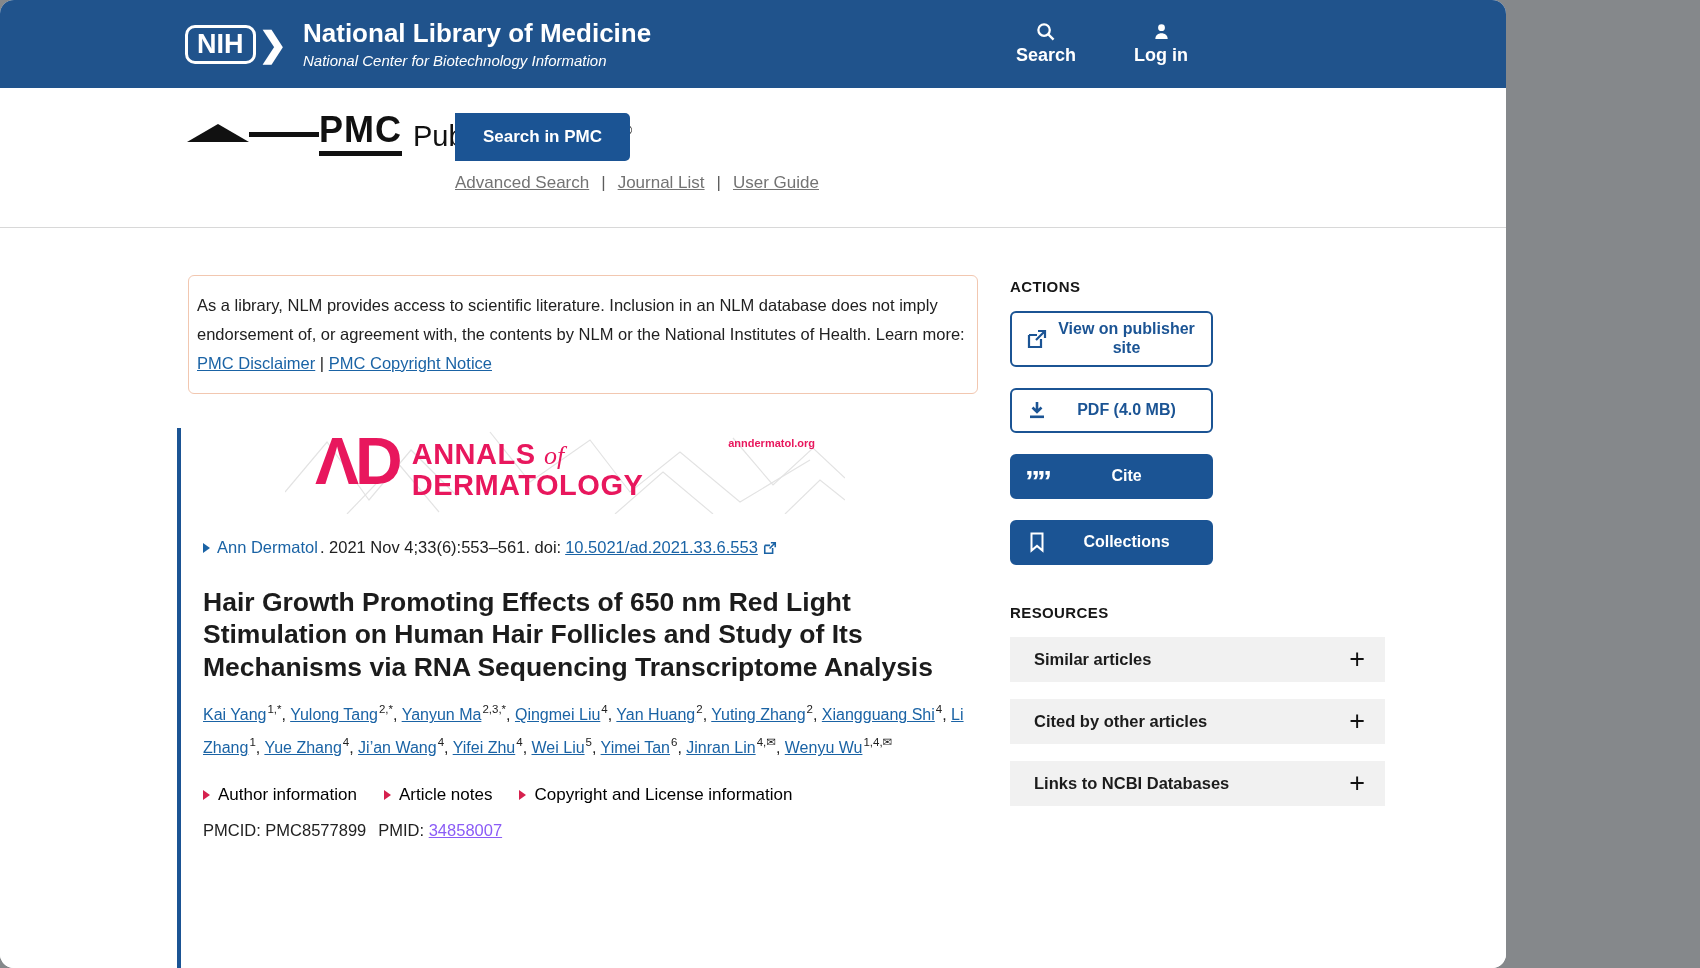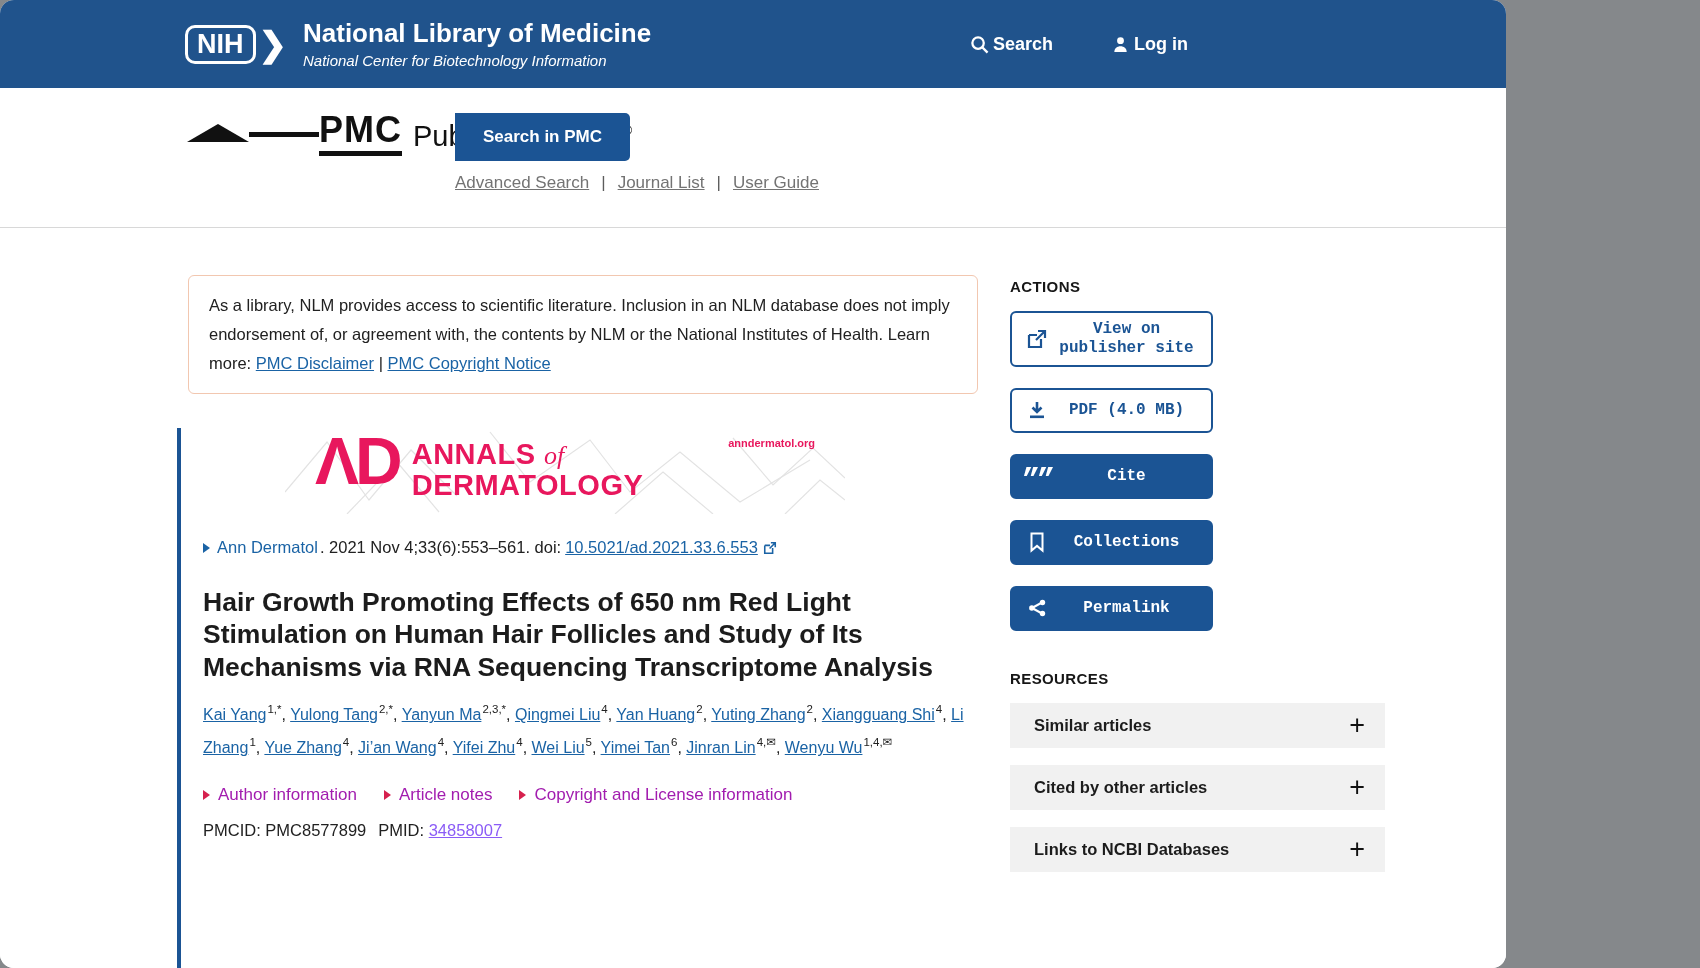--- a/index.html
+++ b/index.html
@@ -26,21 +26,21 @@
   .nih-brand { display: flex; align-items: center; gap: 16px; color: #fff; }
   .nih-logo { display: flex; align-items: center; }
   .nih-box {
     border: 3px solid #fff; border-radius: 10px; padding: 3px 9px;
     font-size: 27px; font-weight: bold; line-height: 1;
   }
   .nih-chevron { font-size: 34px; font-weight: bold; line-height: 1; margin-left: 3px; }
   .brand-text .t1 { font-size: 26px; font-weight: 700; line-height: 1.1; }
   .brand-text .t2 { font-size: 15px; font-style: italic; margin-top: 4px; }
   .header-nav { display: flex; align-items: center; gap: 58px; color: #fff; font-weight: 700; font-size: 18px; }
-  .nav-item { display: flex; align-items: center; gap: 4px; cursor: pointer; }
+  .nav-item { display: flex; align-items: center; gap: 4px; cursor: pointer; flex-direction: column; }
 
   
   .pmc-bar {
     position: absolute; top: 88px; left: 0; right: 0; height: 140px;
     background: #fff; border-bottom: 1px solid #d8d8d8;
   }
   .pmc-logo { position: absolute; left: 187px; top: 22px; display: flex; align-items: flex-end; gap: 11px; color: #111; }
   .pmc-mark { display: flex; flex-direction: row; align-items: center; }
   .roof { width: 0; height: 0; border-left: 31px solid transparent; border-right: 31px solid transparent; border-bottom: 18px solid #111; }
   .roof-bar { width: 70px; height: 5px; background: #111; margin-top: 3px; }
@@ -60,21 +60,21 @@
     cursor: pointer; font-family: "Liberation Sans", sans-serif;
   }
   .pmc-links { position: absolute; left: 455px; top: 85px; font-size: 17px; }
   .pmc-links a { color: #737373; text-decoration: underline; cursor: pointer; }
   .pmc-links .sep { color: #5c5c5c; margin: 0 12px; }
 
   
   .main { position: absolute; top: 229px; left: 0; right: 0; bottom: 0; background: #fff; }
   .disclaimer {
     position: absolute; left: 188px; top: 46px; width: 790px;
-    border: 1.5px solid #f2c7b0; border-radius: 6px; padding: 15px 20px;
+    border: 1.5px solid #f2c7b0; border-radius: 6px; padding: 15px 8px;
     font-size: 16.5px; line-height: 1.75; color: #212121;
   }
   .disclaimer a { color: #1a63a5; text-decoration: underline; cursor: pointer; }
 
   .blue-bar { position: absolute; left: 177px; top: 199px; width: 4px; bottom: 0; background: #1b5494; }
 
   .article { position: absolute; left: 203px; top: 201px; width: 778px; }
 
   .banner { position: relative; width: 500px; height: 84px; margin-left: 112px; }
   .banner-svg { position: absolute; left: -30px; top: 0; width: 560px; height: 84px; }
@@ -95,34 +95,34 @@
 
   .title { margin-top: 29px; font-size: 26.5px; font-weight: 700; color: #1c1c1c; line-height: 1.22; width: 780px; }
 
   .authors { margin-top: 16px; font-size: 16px; line-height: 2.05; color: #212121; width: 762px; }
   .author a { color: #1a63a5; text-decoration: underline; cursor: pointer; }
   .author sup { font-size: 11.5px; position: relative; top: -1px; color: #212121; margin-left: 1px; }
   .author:not(:last-child)::after { content: ", "; }
 
   .meta-links { margin-top: 20px; display: flex; gap: 27px; font-size: 17px; }
   .meta-link { display: flex; align-items: center; gap: 8px; cursor: pointer; }
-  .meta-link a { color: #a21caf; text-decoration: none; }
+  .meta-link a { color: #000000; text-decoration: none; }
 
   .ids { margin-top: 16px; font-size: 16.5px; color: #212121; }
   .ids .pmid-wrap { margin-left: 12px; }
   .ids a { color: #8b5cf6; text-decoration: underline; cursor: pointer; margin-top: 32px; }
 
   
   .sidebar { position: absolute; left: 1010px; top: 49px; width: 375px; }
   .sec-heading { font-size: 15px; font-weight: 800; letter-spacing: 0.4px; color: #161616; }
   .actions-list { margin-top: 16px; display: flex; flex-direction: column; gap: 21px; width: 203px; }
   .btn {
     display: flex; align-items: center; border-radius: 6px; font-weight: 700;
     font-size: 16px; padding: 0 10px; min-height: 45px; cursor: pointer;
-    font-family: Liberation Mono, monospace;
+    font-family: Liberation Sans, sans-serif;
   }
   .btn .icon { width: 30px; display: flex; justify-content: center; align-items: center; flex: none; }
   .btn .lbl { flex: 1; text-align: center; line-height: 1.18; }
   .btn-outline { border: 2px solid #1b5494; color: #1b5494; background: #fff; padding: 7px 10px; }
   .btn-filled { background: #1b5494; color: #fff; border: 2px solid #1b5494; }
   .quote-glyph { font-size: 30px; font-weight: 700; line-height: 0.4; letter-spacing: -3px; position: relative; top: 5px; }
 
   .resources { margin-top: 39px; }
   .acc-list { margin-top: 16px; }
   .acc {
@@ -285,32 +285,20 @@
 
         <button class="btn btn-filled">
           <span class="icon">
             <svg width="20" height="22" viewBox="0 0 20 22">
                 <path d="M4.5 2.5 h11 v17 l-5.5 -4.6 l-5.5 4.6 z" fill="none" stroke="#fff" stroke-width="2"></path>
               </svg>
           </span>
           <span class="lbl">Collections</span>
         </button>
 
-        <button class="btn btn-filled">
-          <span class="icon">
-            <svg width="20" height="20" viewBox="0 0 20 20">
-                <line x1="15" y1="4.5" x2="5" y2="10" stroke="#fff" stroke-width="2"></line>
-                <line x1="5" y1="10" x2="15" y2="15.5" stroke="#fff" stroke-width="2"></line>
-                <circle cx="15.5" cy="4.5" r="2.7" fill="#fff"></circle>
-                <circle cx="4.8" cy="10" r="2.7" fill="#fff"></circle>
-                <circle cx="15.5" cy="15.5" r="2.7" fill="#fff"></circle>
-              </svg>
-          </span>
-          <span class="lbl">Permalink</span>
-        </button>
       </div>
 
       <div class="resources">
         <div class="sec-heading">RESOURCES</div>
         <div class="acc-list">
             <div class="acc">
             <span class="lbl">Similar articles</span>
             <span class="plus">+</span>
           </div>
             <div class="acc">

